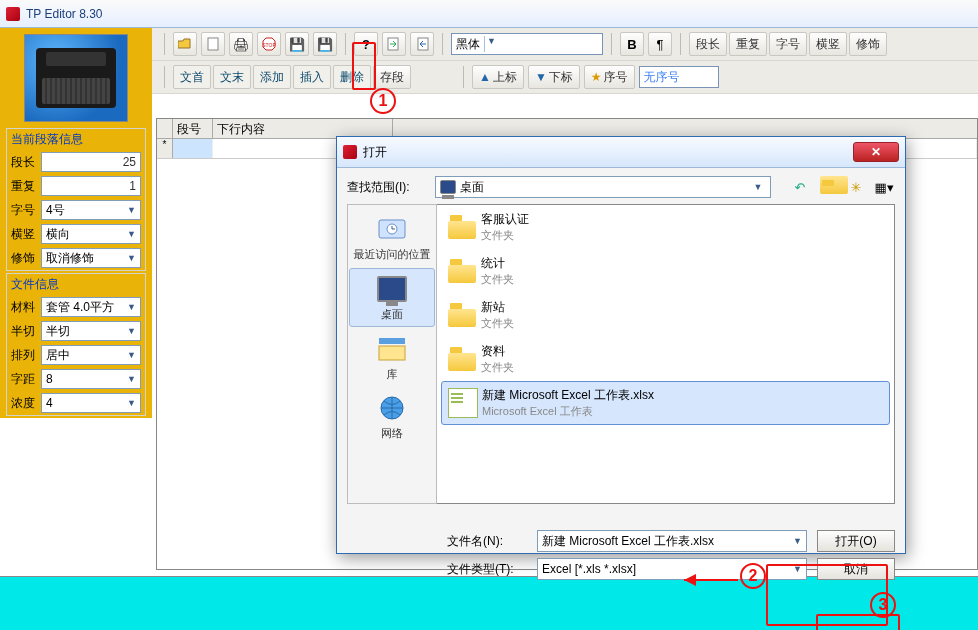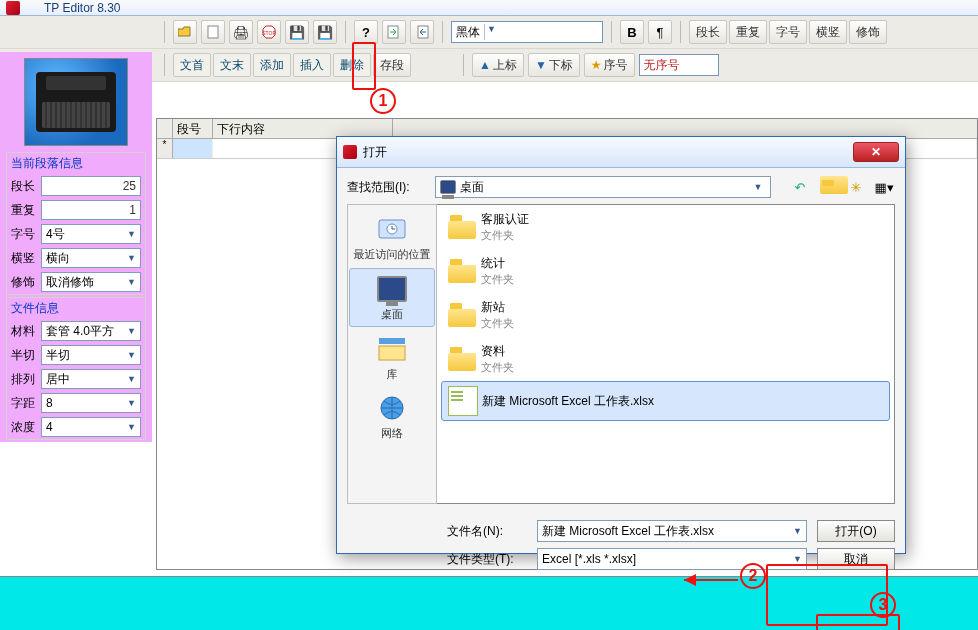--- a/index.html
+++ b/index.html
@@ -1,30 +1,30 @@
 <!DOCTYPE html>
 <html><head>
 <meta charset="utf-8">
 <style>
 * { box-sizing: border-box; margin: 0; padding: 0; }
 body { font-family: "Microsoft YaHei", SimSun, Arial, sans-serif; font-size: 12px; background: #fff; position: relative; width: 978px; height: 630px; overflow: hidden; }
 
-.titlebar { height: 16px; background: linear-gradient(#fafafa, #e6efff); border-bottom: 1px solid #9fb8d8; display: flex; align-items: center; padding: 0 6px; color: #1a3f7a; gap: 24px; }
+.titlebar { height: 28px; background: linear-gradient(#fafafa, #e6efff); border-bottom: 1px solid #9fb8d8; display: flex; align-items: center; padding: 0 6px; color: #1a3f7a; gap: 6px; }
 .titlebar .logo { width: 14px; height: 14px; background: linear-gradient(135deg, #d23, #a01); border-radius: 2px; }
 
 .toolbars { background: #ecebe6; }
 .tb-row { display: flex; align-items: center; gap: 4px; padding: 4px 4px 4px 160px; border-bottom: 1px solid #d8d7d1; }
 .tb-row .sep { width: 1px; height: 22px; background: #bcbbb5; margin: 0 4px; }
 .tb-btn { width: 24px; height: 24px; border: 1px solid #c8c7c1; background: linear-gradient(#fefefe, #e7e6df); border-radius: 2px; display: flex; align-items: center; justify-content: center; cursor: pointer; font-size: 13px; }
 .tb-txtbtn { height: 24px; padding: 0 6px; border: 1px solid #c8c7c1; background: linear-gradient(#fefefe, #e7e6df); border-radius: 2px; display: flex; align-items: center; cursor: pointer; color: #333; }
 .tb-txtbtn.dis { color: #0c4a6e; background: #f1f0eb; }
 .tb-select { height: 22px; background: #fff; border: 1px solid #7a94b8; display: flex; align-items: center; padding: 0 4px; gap: 4px; cursor: pointer; }
 .tb-select .dd { width: 14px; height: 16px; border-left: 1px solid #a8c0e0; text-align: center; font-size: 9px; color: #3a5a8a; }
 
-.left-panel { position: absolute; left: 0; top: 28px; width: 152px; background: #f0abfc; padding: 0; margin-top: 24px; }
+.left-panel { position: absolute; left: 0; top: 28px; width: 152px; background: #eab308; padding: 0; }
 .device-img { width: 104px; height: 88px; background: radial-gradient(circle at 30% 30%, #60b8ff 0%, #1a6abf 70%); border: 1px solid #888; margin: 6px auto 6px; display:flex; align-items:center; justify-content:center; }
 .device-img .inner { width: 80px; height: 60px; background: #1a1a1a; border-radius: 4px; position: relative; }
 .device-img .inner::before { content:''; position:absolute; top:4px; left:10px; right:10px; height:14px; background:#333; border-radius:2px; }
 .device-img .inner::after { content:''; position:absolute; bottom:4px; left:6px; right:6px; height:26px; background: repeating-linear-gradient(90deg,#444 0,#444 3px,#333 3px,#333 5px); border-radius:2px; }
 
 .info-group { border: 1px solid #d4d3cd; margin: 2px 6px; }
 .info-title { color: #0038c8; padding: 2px 4px; }
 .info-row { display: flex; align-items: center; padding: 2px 4px; gap: 4px; }
 .info-row label { width: 26px; color: #000; }
 .info-input { flex: 1; height: 20px; background: #fff; border: 1px solid #7f9db9; display: flex; align-items: center; justify-content: flex-end; padding: 0 4px; color: #333; }
@@ -60,21 +60,21 @@
 .place.sel { background: #d6e6fc; border: 1px solid #9fb8d8; border-radius: 3px; }
 .place .picon { width: 36px; height: 32px; margin: 0 auto 2px; display: flex; align-items: center; justify-content: center; font-size: 22px; }
 
 .filelist { flex: 1; background: #fff; border: 1px solid #888; border-left: none; overflow: auto; }
 .file-item { display: flex; align-items: center; gap: 4px; padding: 6px 10px; cursor: pointer; }
 .file-item.sel { background: #d6e6fc; border: 1px solid #6090d6; border-radius: 3px; margin: 0 4px; padding: 5px 6px; }
 .fi-icon { width: 30px; height: 28px; display: flex; align-items: center; justify-content: center; font-size: 22px; }
 .fi-text .nm { color: #000; }
 .fi-text .typ { color: #888; font-size: 11px; }
 
-.dlg-bot { margin-top: 16px; }
+.dlg-bot { margin-top: 26px; }
 .dlg-botrow { display: flex; align-items: center; gap: 10px; margin-bottom: 6px; padding-left: 100px; }
 .dlg-botrow label { width: 80px; }
 .dlg-botrow .inpsel { flex: 1; height: 22px; background: #fff; border: 1px solid #7f9db9; display: flex; align-items: center; padding: 0 4px; justify-content: space-between; cursor: pointer; }
 .dlg-botrow .inpsel .dd { font-size: 9px; color: #3a5a8a; }
 .dlg-btn { width: 78px; height: 22px; background: linear-gradient(#fefefe, #e4e3dc); border: 1px solid #888; display: flex; align-items: center; justify-content: center; cursor: pointer; }
 
 .callout { position: absolute; border: 2px solid #e11; border-radius: 2px; pointer-events: none; z-index: 20; }
 .circ-num { position: absolute; width: 26px; height: 26px; border: 2px solid #e11; border-radius: 50%; display: flex; align-items: center; justify-content: center; color: #e11; font-size: 16px; font-weight: bold; z-index: 21; background: rgba(255,255,255,0.0); }
 .arrow { position: absolute; z-index: 21; }
 .arrow svg { display: block; }
@@ -171,21 +171,21 @@
       </div>
     <div class="tb-txtbtn">
         <span style="color:#26a;margin-right:2px">▼</span>
         <span>下标</span>
       </div>
     <div class="tb-txtbtn">
         <span style="color:#d90;margin-right:2px">★</span>
         <span>序号</span>
       </div>
     <div class="tb-select" style="width:80px">
-      <span style="color:#b91c1c">无序号</span>
+      <span style="color:#3b82f6">无序号</span>
     </div>
   </div>
 </div>
 
 <div class="left-panel">
   <div class="device-img">
       <div class="inner"></div>
     </div>
 
   <div class="info-group">
@@ -379,20 +379,21 @@
               <div class="nm">资料</div>
               <div class="typ">文件夹</div>
             </div>
           </div>
           <div class="file-item sel">
             <div class="fi-icon">
               <div class="excel-icon"></div>
             </div>
             <div class="fi-text">
               <div class="nm">新建 Microsoft Excel 工作表.xlsx</div>
+              <div class="typ">Microsoft Excel 工作表</div>
             </div>
           </div>
         </div>
     </div>
 
     <div class="dlg-bot">
       <div class="dlg-botrow">
         <label>文件名(N):</label>
         <div class="inpsel">
           <span>新建 Microsoft Excel 工作表.xlsx</span>

